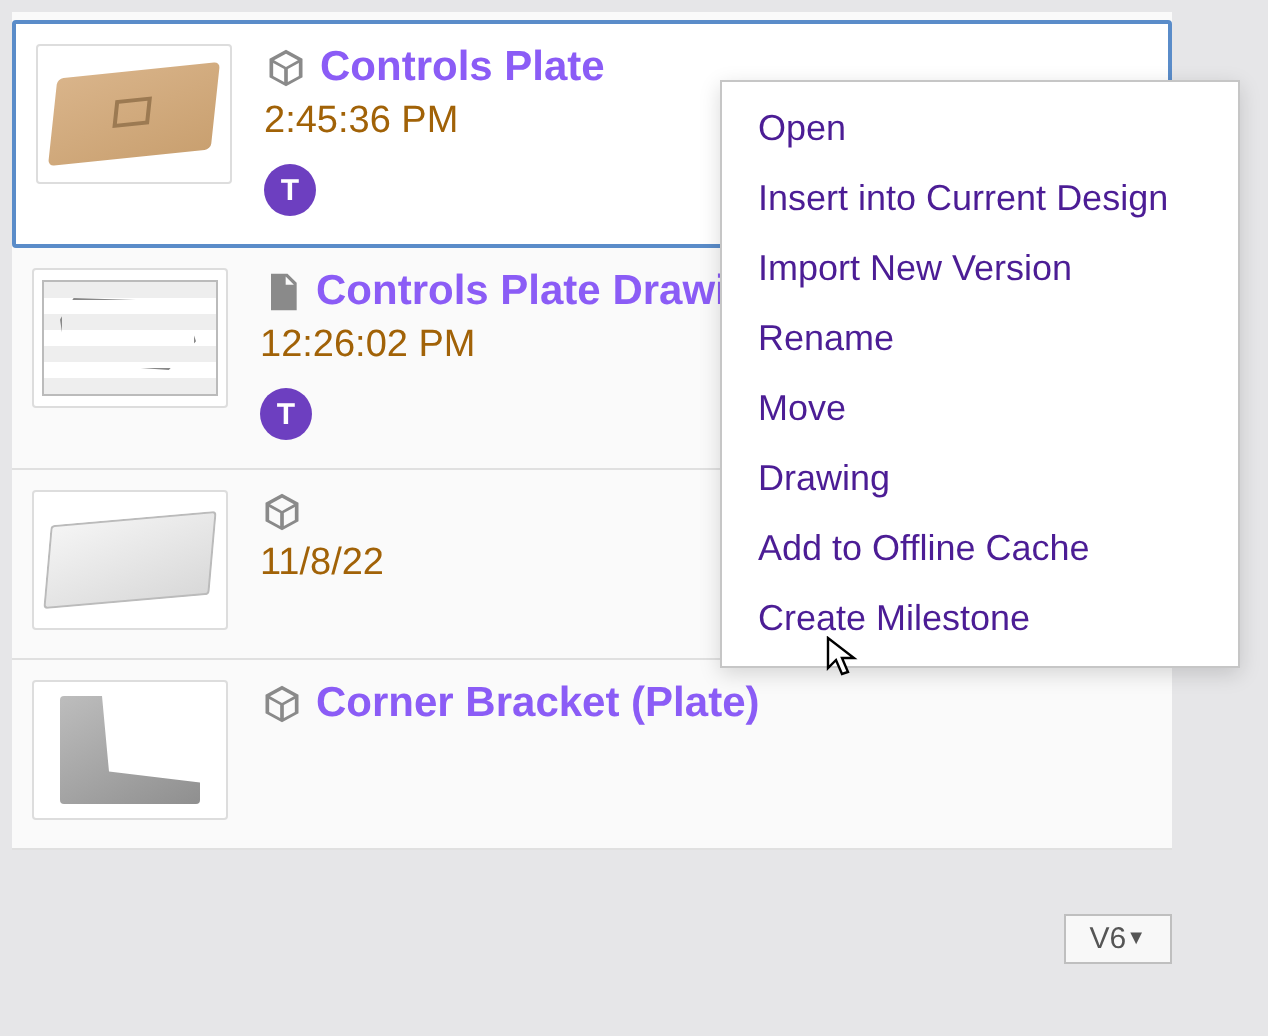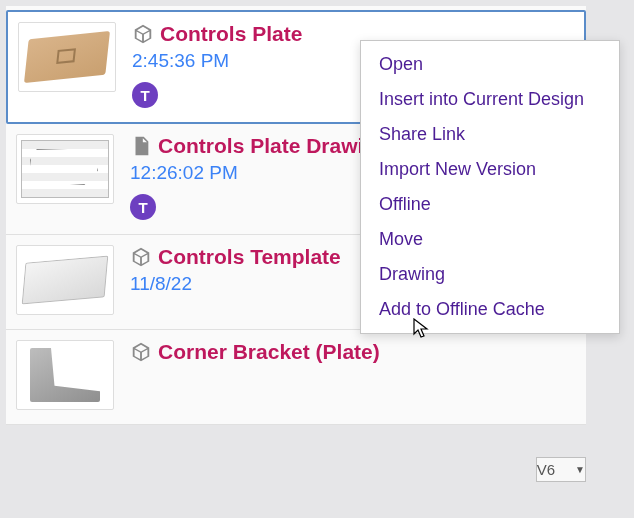--- a/index.html
+++ b/index.html
@@ -47,28 +47,28 @@
   }
   .title-row {
     display: flex;
     align-items: center;
     gap: 6px;
   }
   .type-icon svg { display:block; }
   .title {
     font-size: 21px;
     font-weight: 600;
-    color: #be185d;
+    color: #8b5cf6;
     white-space: nowrap;
     overflow: hidden;
     text-overflow: ellipsis;
   }
   .time {
     font-size: 19px;
-    color: #3b82f6;
+    color: #a16207;
     margin-top: 4px;
   }
   .badge {
     width: 26px;
     height: 26px;
     border-radius: 50%;
     background: #6d3fc0;
     color: #fff;
     font-size: 15px;
     font-weight: 600;
@@ -96,26 +96,26 @@
   }
   .menu-item.hover {
     background: #f0f0f0;
   }
   .version-dd {
     position: absolute;
     right: 48px;
     bottom: 36px;
     border: 1px solid #bfbfbf;
     background: #f8f8f8;
-    padding: 3px 0;
+    padding: 3px 12px;
     font-size: 15px;
     color: #555;
     display: flex;
     align-items: center;
-    gap: 20px;
+    gap: 0;
     z-index: 60;
   }
   .version-dd .arrow { font-size: 10px; }
   .cursor {
     position: absolute;
     top: 318px;
     left: 413px;
     z-index: 70;
     pointer-events: none;
   }
@@ -203,21 +203,20 @@
     <div class="thumb">
       <div class="shape-template"></div>
     </div>
     <div class="meta">
       <div class="title-row">
         <span class="type-icon">
           <svg width="22" height="22" viewBox="0 0 24 24">
               <path fill="#8a8a8a" d="M12 2 3 7v10l9 5 9-5V7l-9-5zm0 2.2 6.5 3.6L12 11.4 5.5 7.8 12 4.2zM5 9.3l6 3.3v7L5 16.3v-7zm8 10.3v-7l6-3.3v7l-6 3.3z"></path>
             </svg>
         </span>
-        <span class="title">Controls Template</span>
       </div>
       <div class="time">11/8/22</div>
     </div>
   </div>
 
   <div class="item">
     <div class="thumb">
       <div class="shape-bracket"></div>
     </div>
     <div class="meta">
@@ -230,26 +229,26 @@
         <span class="title">Corner Bracket (Plate)</span>
       </div>
     </div>
   </div>
 
 </div>
 
 <div class="context-menu">
   <div class="menu-item">Open</div>
   <div class="menu-item">Insert into Current Design</div>
-  <div class="menu-item">Share Link</div>
   <div class="menu-item">Import New Version</div>
-  <div class="menu-item">Offline</div>
+  <div class="menu-item">Rename</div>
   <div class="menu-item">Move</div>
   <div class="menu-item">Drawing</div>
   <div class="menu-item">Add to Offline Cache</div>
+  <div class="menu-item">Create Milestone</div>
 </div>
 
 <div class="version-dd">
   <span>V6</span>
   <span class="arrow">▼</span>
 </div>
 
 <div class="cursor">
   <svg width="18" height="22" viewBox="0 0 18 22">
     <path d="M1 1 L1 16 L5 12 L8 19 L11 18 L8 11 L14 11 Z" fill="#fff" stroke="#000" stroke-width="1.2"></path>

